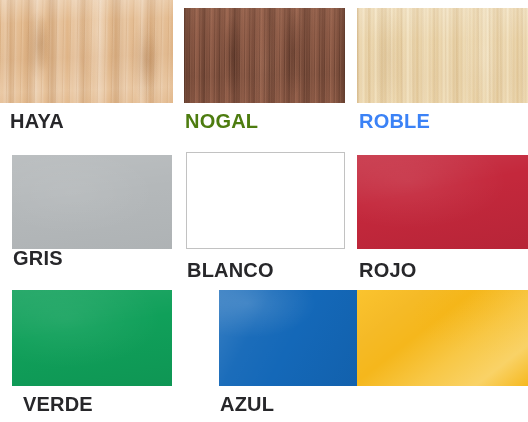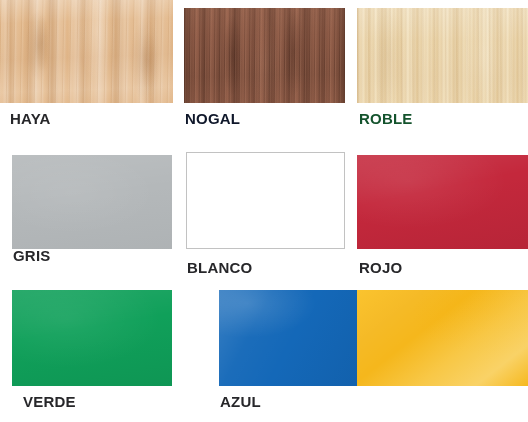--- a/index.html
+++ b/index.html
@@ -43,21 +43,21 @@
     position: absolute;
     left: 0; top: 0; right: 0; bottom: 0;
     pointer-events: none;
   }
 
   .swatch-label {
     position: absolute;
     left: 0;
     white-space: nowrap;
     font-family: "Liberation Sans", sans-serif;
-    font-size: 15px;
+    font-size: 20px;
     font-weight: bold;
     letter-spacing: 0.2px;
     color: #27272a;
   }
 
   
 
   
   .tex-haya {
     background-color: #e3b98c;
@@ -254,27 +254,27 @@
     <div class="swatch-cell" style="left: 0px; top: 0px; width: 528px; height: 422px; pointer-events: none;">
       <div class="swatch-chip tex-haya" style="left: 0px; top: 0px; width: 173px; height: 103px; pointer-events: auto;">
         <div class="grain"></div>
       </div>
       <div class="swatch-label" style="left: 10px; top: 110px; color: rgb(39, 39, 42); pointer-events: auto;">HAYA</div>
     </div>
     <div class="swatch-cell" style="left: 0px; top: 0px; width: 528px; height: 422px; pointer-events: none;">
       <div class="swatch-chip tex-nogal" style="left: 184px; top: 8px; width: 161px; height: 95px; pointer-events: auto;">
         <div class="grain"></div>
       </div>
-      <div class="swatch-label" style="left: 185px; top: 110px; color: #0f172a; pointer-events: auto; text-align: right;">NOGAL</div>
+      <div class="swatch-label" style="left: 185px; top: 110px; color: #4d7c0f; pointer-events: auto; text-align: right;">NOGAL</div>
     </div>
     <div class="swatch-cell" style="left: 0px; top: 0px; width: 528px; height: 422px; pointer-events: none;">
       <div class="swatch-chip tex-roble" style="left: 357px; top: 8px; width: 171px; height: 95px; pointer-events: auto;">
         <div class="grain"></div>
       </div>
-      <div class="swatch-label" style="left: 359px; top: 110px; color: #14532d; pointer-events: auto;">ROBLE</div>
+      <div class="swatch-label" style="left: 359px; top: 110px; color: #3b82f6; pointer-events: auto;">ROBLE</div>
     </div>
     <div class="swatch-cell" style="left: 0px; top: 0px; width: 528px; height: 422px; pointer-events: none;">
       <div class="swatch-chip tex-gris" style="left: 12px; top: 155px; width: 160px; height: 94px; pointer-events: auto;">
         <div class="grain"></div>
       </div>
       <div class="swatch-label" style="left: 13px; top: 247px; color: rgb(39, 39, 42); pointer-events: auto;">GRIS</div>
     </div>
     <div class="swatch-cell" style="left: 0px; top: 0px; width: 504px; height: 422px; pointer-events: none;">
       <div class="swatch-chip tex-blanco bordered" style="left: 186px; top: 152px; width: 159px; height: 97px; pointer-events: auto; border-color: rgb(194, 194, 194);">
         <div class="grain"></div>

